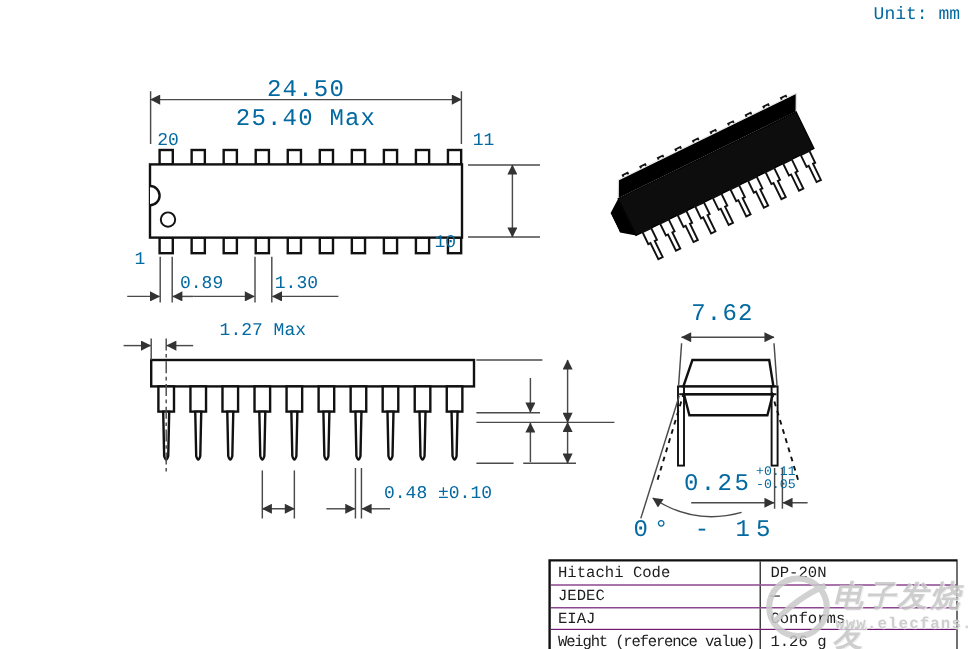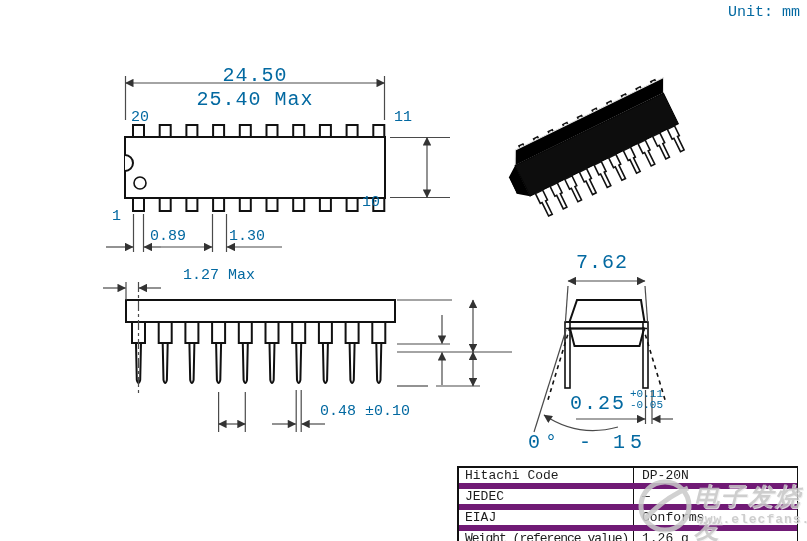--- a/index.html
+++ b/index.html
@@ -11,21 +11,21 @@
   #lineart{position:absolute;left:0;top:0;z-index:1;}
   .lbl{position:absolute;z-index:2;white-space:nowrap;color:#0369a1;
        font-family:"Liberation Mono","DejaVu Sans Mono",monospace;}
   .c{text-align:center;}
   .f15{font-size:15px;} .f16{font-size:20px;letter-spacing:1px;}
   .tol{font-size:11px;letter-spacing:0;}
   
   #spec{position:absolute;left:457px;top:466px;width:338px;height:75px;
         border:2px solid #111;border-right:1.5px solid #111;z-index:2;
         display:grid;grid-template-rows:1fr 1fr 1fr 1fr;font-size:13px;}
-  .srow{display:flex;border-top:6px solid #701a75;align-items:center;}
+  .srow{display:flex;border-top:1px solid #701a75;align-items:center;}
   .srow:first-child{border-top:none;}
   .scell-l{width:168px;padding-left:6px;border-right:1.5px solid #111;
            align-self:stretch;display:flex;align-items:center;white-space:nowrap;}
   .scell-v{padding-left:8px;white-space:nowrap;}
   .tight{letter-spacing:-1px;}
   
   #wm{position:absolute;left:636px;top:474px;width:175px;height:64px;z-index:3;
       opacity:.85;pointer-events:none;}
   #wm .brand{position:absolute;left:58px;top:6px;font-size:25px;font-weight:bold;
       font-style:italic;color:#c6c6c6;text-shadow:1px 1px 0 #efefef;letter-spacing:2px;}

